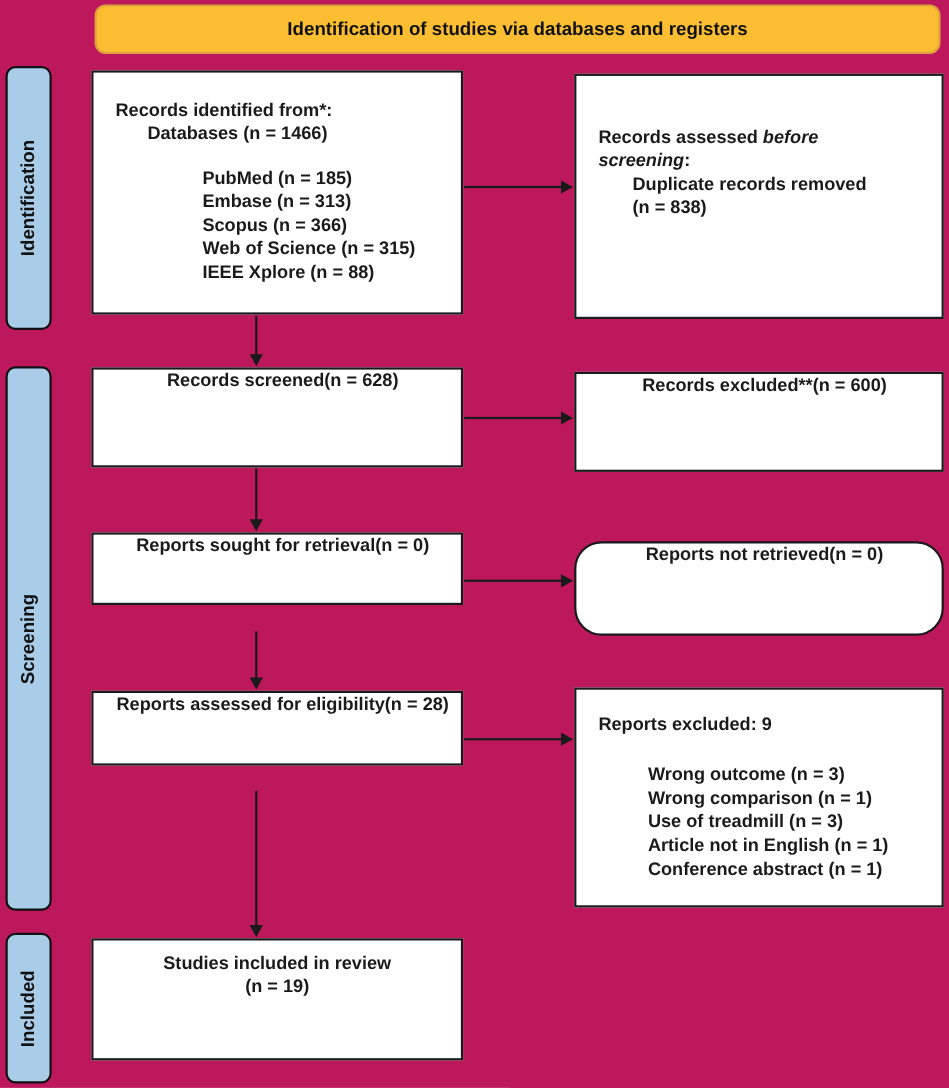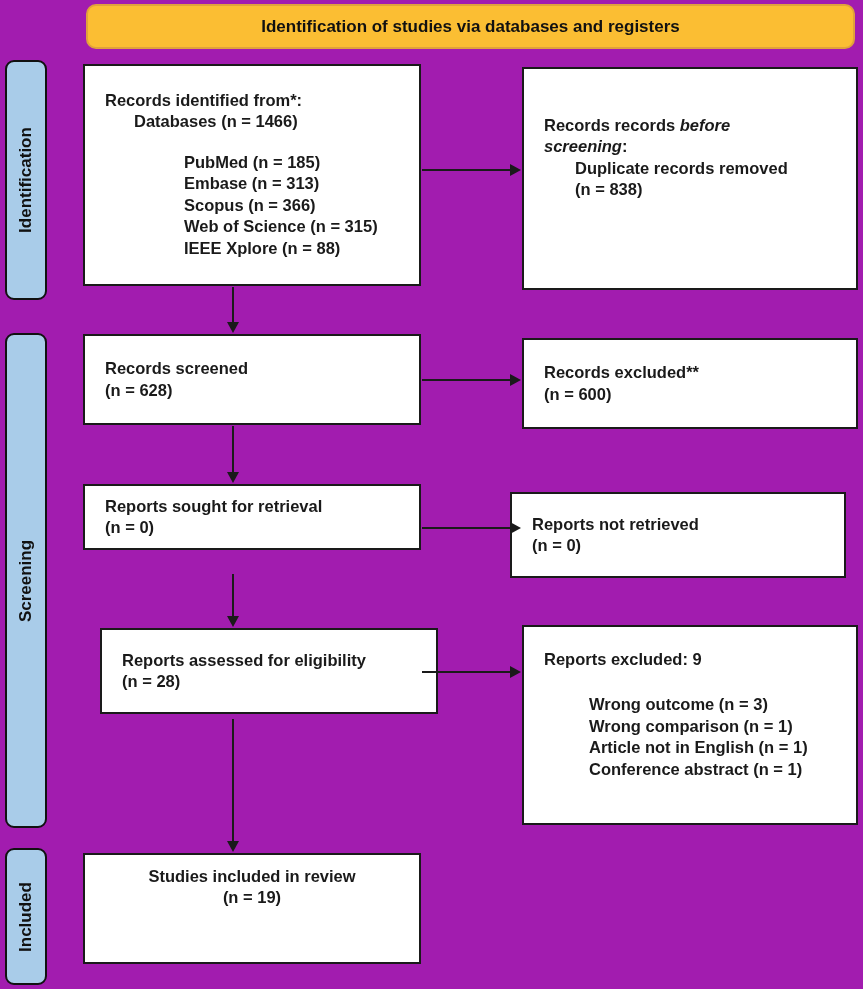--- a/index.html
+++ b/index.html
@@ -5,21 +5,21 @@
   :root{
     --banner_bg:#FBBE33;
     --banner_border:#E0A23B;
     --stage_bg:#A9CCE9;
     --ink:#1a1a1a;
   }
   html,body{margin:0;padding:0;background:#ffffff;}
   .canvas{
     position:relative;
     width:863px;height:989px;
-    background:#a21caf;
+    background:#be185d;
     font-family:"Liberation Sans", sans-serif;
     color:var(--ink);
     overflow:hidden;
   }
   .banner{
     position:absolute;left:86px;top:4px;width:769px;height:45px;
     background:var(--banner_bg);
     border:2px solid var(--banner_border);
     border-radius:10px;
     box-sizing:border-box;
@@ -40,21 +40,21 @@
     font-size:17px;font-weight:bold;color:#111;
   }
   .box{
     position:absolute;
     background:#ffffff;
     border:2px solid var(--ink);
     box-sizing:border-box;
     font-size:16.5px;line-height:1.3;font-weight:bold;
   }
   .pad{padding:24px 12px 10px 20px;}
-  .center-v{display:flex;flex-direction:column;justify-content:center;padding-left:20px;padding-right:10px;}
+  .center-v{display:flex;flex-direction:row;justify-content:center;padding-left:20px;padding-right:10px;}
   .ind-sub{margin-left:29px;}
   .db-list{margin-left:79px;margin-top:19px;}
   .dup-detail{margin-left:31px;}
   .reason-list{margin-left:45px;margin-top:24px;}
   .vshaft{position:absolute;width:2px;background:var(--ink);}
   .vhead{position:absolute;width:0;height:0;border-left:6px solid transparent;border-right:6px solid transparent;border-top:11px solid var(--ink);}
   .hshaft{position:absolute;height:2px;background:var(--ink);}
   .hhead{position:absolute;width:0;height:0;border-top:6px solid transparent;border-bottom:6px solid transparent;border-left:11px solid var(--ink);}
 </style>
 </head>
@@ -80,55 +80,56 @@
     <div class="db-list">
       <div>PubMed (n = 185)</div>
       <div>Embase (n = 313)</div>
       <div>Scopus (n = 366)</div>
       <div>Web of Science (n = 315)</div>
       <div>IEEE Xplore (n = 88)</div>
     </div>
   </div>
 
   <div class="box" style="left:522px;top:67px;width:336px;height:223px;padding:46px 12px 10px 20px;">
-    <div><span>Records records </span><i>before</i><br><i>screening</i><span>:</span></div>
+    <div><span>Records assessed </span><i>before</i><br><i>screening</i><span>:</span></div>
     <div class="dup-detail">Duplicate records removed</div>
     <div class="dup-detail">(n = 838)</div>
   </div>
 
   <div class="box center-v" style="left:83px;top:334px;width:338px;height:91px;">
     <div>Records screened</div>
     <div>(n = 628)</div>
   </div>
 
   <div class="box center-v" style="left:522px;top:338px;width:336px;height:91px;">
     <div>Records excluded**</div>
     <div>(n = 600)</div>
   </div>
 
   <div class="box center-v" style="left:83px;top:484px;width:338px;height:66px;">
     <div>Reports sought for retrieval</div>
     <div>(n = 0)</div>
   </div>
 
-  <div class="box center-v" style="left:510px;top:492px;width:336px;height:86px;">
+  <div class="box center-v" style="left:522px;top:492px;width:336px;height:86px;border-radius:25px;">
     <div>Reports not retrieved</div>
     <div>(n = 0)</div>
   </div>
 
-  <div class="box center-v" style="left:100px;top:628px;width:338px;height:86px;">
+  <div class="box center-v" style="left:83px;top:628px;width:338px;height:68px;">
     <div>Reports assessed for eligibility</div>
     <div>(n = 28)</div>
   </div>
 
   <div class="box" style="left:522px;top:625px;width:336px;height:200px;padding:22px 12px 10px 20px;">
     <div>Reports excluded: 9</div>
     <div class="reason-list">
       <div>Wrong outcome (n = 3)</div>
       <div>Wrong comparison (n = 1)</div>
+      <div>Use of treadmill (n = 3)</div>
       <div>Article not in English (n = 1)</div>
       <div>Conference abstract (n = 1)</div>
     </div>
   </div>
 
   <div class="box" style="left:83px;top:853px;width:338px;height:111px;padding-top:11px;text-align:center;">
     <div>Studies included in review</div>
     <div>(n = 19)</div>
   </div>
 

